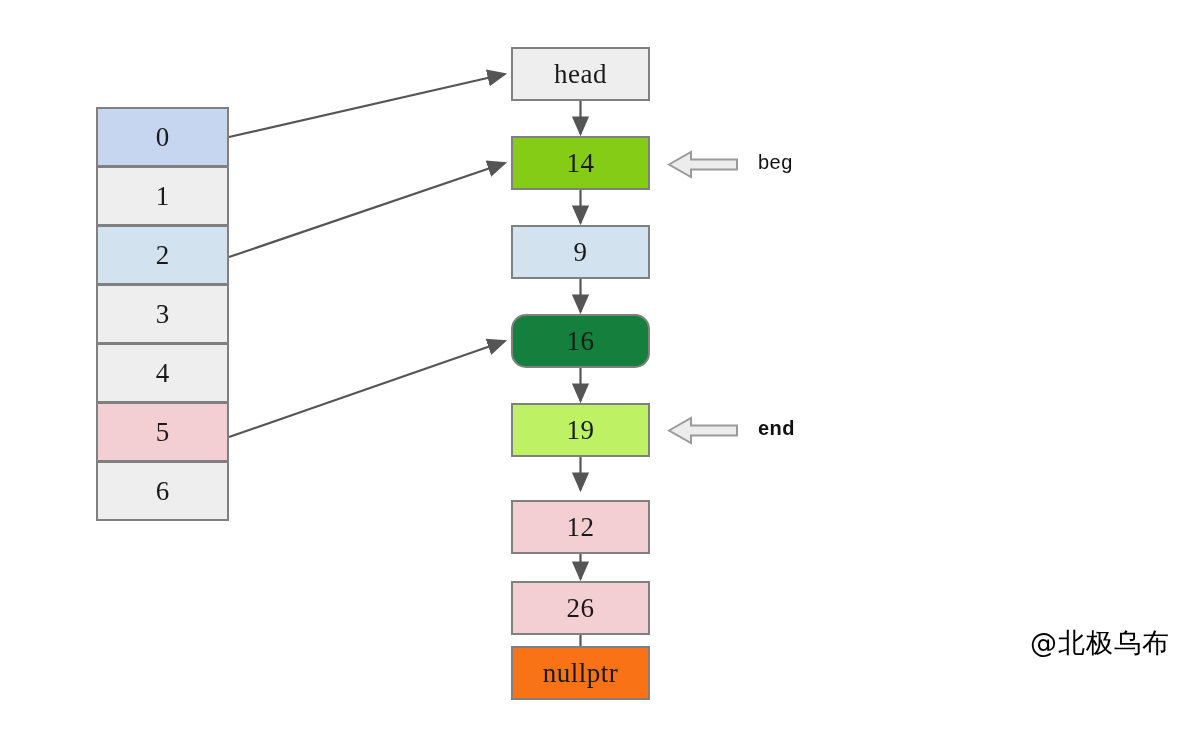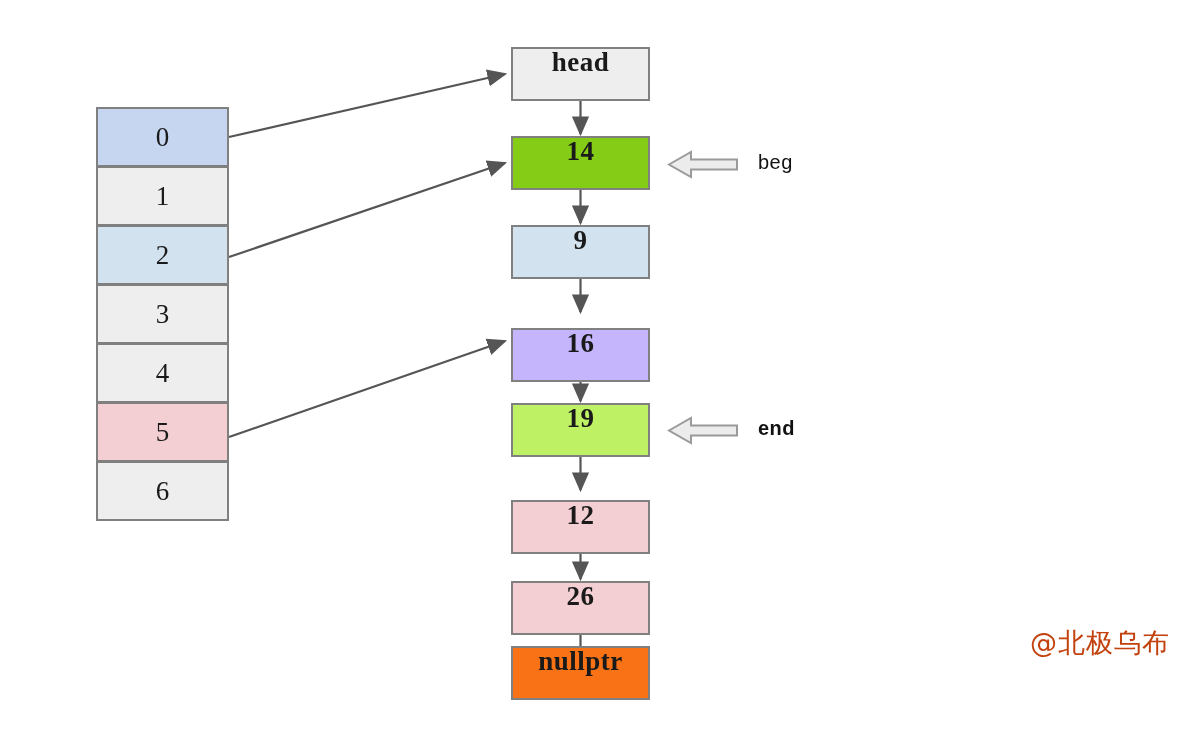--- a/index.html
+++ b/index.html
@@ -20,27 +20,27 @@
     left: 0; top: 0;
     width: 1192px;
     height: 751px;
   }
   
   .box {
     position: absolute;
     box-sizing: border-box;
     border: 2px solid #808080;
     display: flex;
+    align-items: center;
     justify-content: center;
     font-family: "Liberation Serif", serif;
     font-size: 27px;
     color: #1a1a1a;
     line-height: 1;
     letter-spacing: 0.5px;
-    font-weight: bold;
   }
   
   #index-table {
     position: absolute;
     left: 96px;
     top: 107px;
     width: 133px;
     height: 418px;
     box-sizing: border-box;
   }
@@ -81,21 +81,21 @@
     letter-spacing: 0.5px;
     white-space: nowrap;
   }
   
   #watermark {
     position: absolute;
     right: 22px;
     bottom: 90px;
     font-family: "DejaVu Sans", sans-serif;
     font-size: 27px;
-    color: #c2410c;
+    color: #000000;
     letter-spacing: 1px;
     user-select: none;
   }
 </style>
 </head>
 <body>
 
 <div id="canvas">
 
   <svg id="arrows" viewBox="0 0 1192 751" width="1192" height="751">
@@ -153,21 +153,21 @@
 
   <div class="box node" style="top:47px;  background:#eeeeee;">
     <span>head</span>
   </div>
   <div class="box node" style="top:136px; background:#84cc16;">
     <span>14</span>
   </div>
   <div class="box node" style="top:225px; background:#d3e2ef;">
     <span>9</span>
   </div>
-  <div class="box node" style="top:328px; background:#c4b5fd;">
+  <div class="box node" style="top:314px; background:#15803d;border-radius:15px;">
     <span>16</span>
   </div>
   <div class="box node" style="top:403px; background:#bef264;">
     <span>19</span>
   </div>
   <div class="box node" style="top:500px; background:#f3ced2;">
     <span>12</span>
   </div>
   <div class="box node" style="top:581px; background:#f3ced2;">
     <span>26</span>

